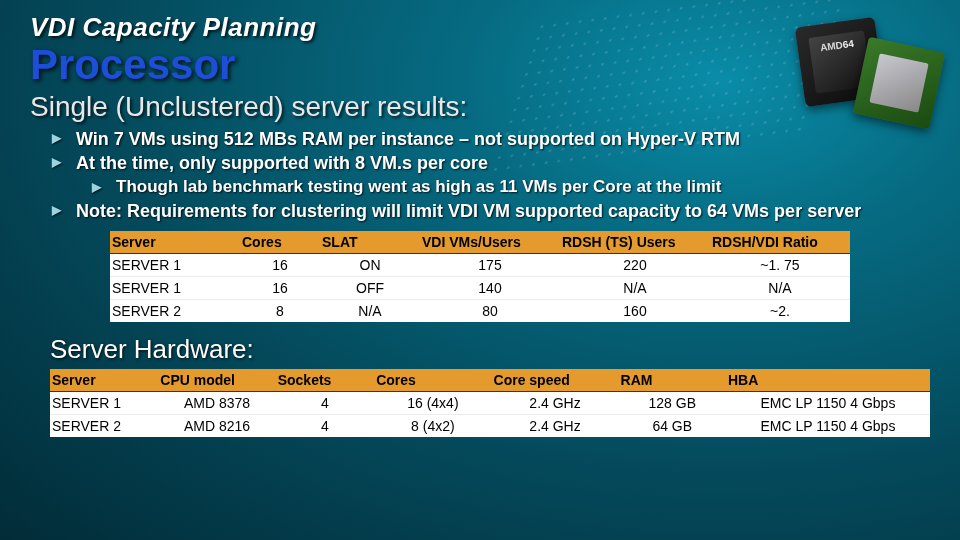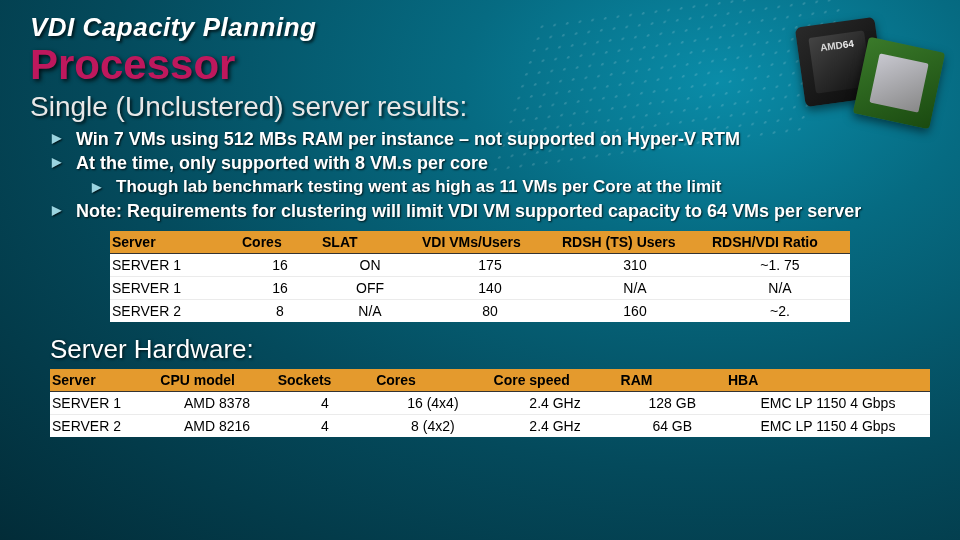--- a/index.html
+++ b/index.html
@@ -39,21 +39,21 @@
     font-size: 26px;
     font-weight: 700;
     font-style: italic;
     color: #fff;
     text-shadow: 2px 2px 3px rgba(0,0,0,0.7);
     letter-spacing: 0.5px;
   }
   .title {
     font-size: 42px;
     font-weight: 700;
-    color: #be185d;
+    color: #1d4ed8;
     text-shadow: 2px 2px 4px rgba(0,0,0,0.8);
     margin-top: -2px;
   }
   .subtitle {
     font-size: 28px;
     color: #e8e8e8;
     text-shadow: 2px 2px 3px rgba(0,0,0,0.7);
     margin-top: 2px;
     font-weight: 400;
   }
@@ -153,21 +153,21 @@
           <th>RDSH (TS) Users</th>
           <th>RDSH/VDI Ratio</th>
         </tr>
       </thead>
       <tbody>
         <tr>
           <td class="l">SERVER 1</td>
           <td>16</td>
           <td>ON</td>
           <td>175</td>
-          <td>310</td>
+          <td>220</td>
           <td>~1. 75</td>
         </tr>
         <tr>
           <td class="l">SERVER 1</td>
           <td>16</td>
           <td>OFF</td>
           <td>140</td>
           <td>N/A</td>
           <td>N/A</td>
         </tr>

